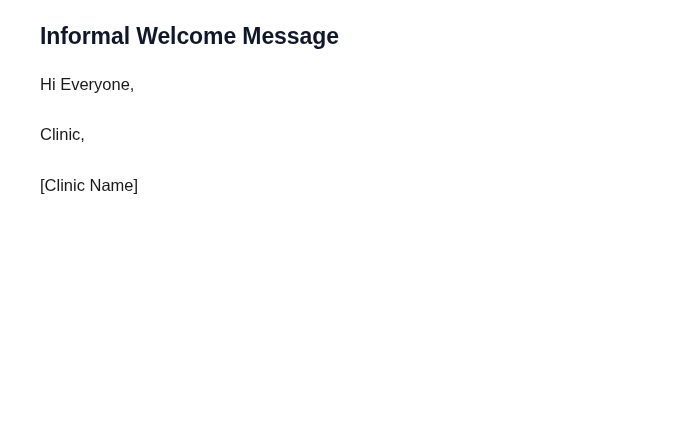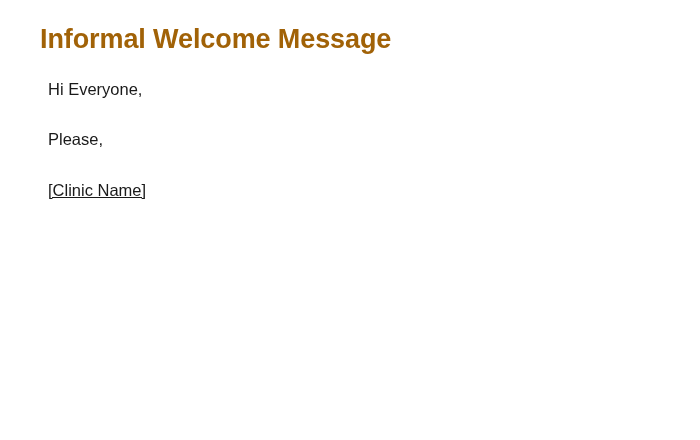--- a/index.html
+++ b/index.html
@@ -15,46 +15,45 @@
     overflow: hidden;
   }
   .page {
     box-sizing: border-box;
     width: 700px;
     height: 440px;
     padding: 22px 40px 0 40px;
     background: #ffffff;
   }
   .doc-title {
-    font-size: 27px;
+    font-size: 23px;
     font-weight: bold;
     line-height: 1.3;
-    color: #a16207;
+    color: #0f172a;
     margin: 0 0 18px 0;
     letter-spacing: -0.1px;
   }
   .doc-para {
     font-size: 16.5px;
     line-height: 1.72;
     color: #1a1a1a;
-    margin: 0 0 22px 8px;
+    margin: 0 0 22px 0;
     max-width: 565px;
     font-weight: normal;
   }
   .doc-para:last-child {
     margin-bottom: 0;
-    text-decoration: underline;
   }
 </style>
 </head>
 <body>
 
 <div class="page">
   <h1 class="doc-title">Informal Welcome Message</h1>
 
   <p class="doc-para">Hi Everyone,</p>
 
 
 
-  <p class="doc-para">Please,</p>
+  <p class="doc-para">Clinic,</p>
 
   <p class="doc-para">[Clinic Name]</p>
 </div>
 
 </body></html>

